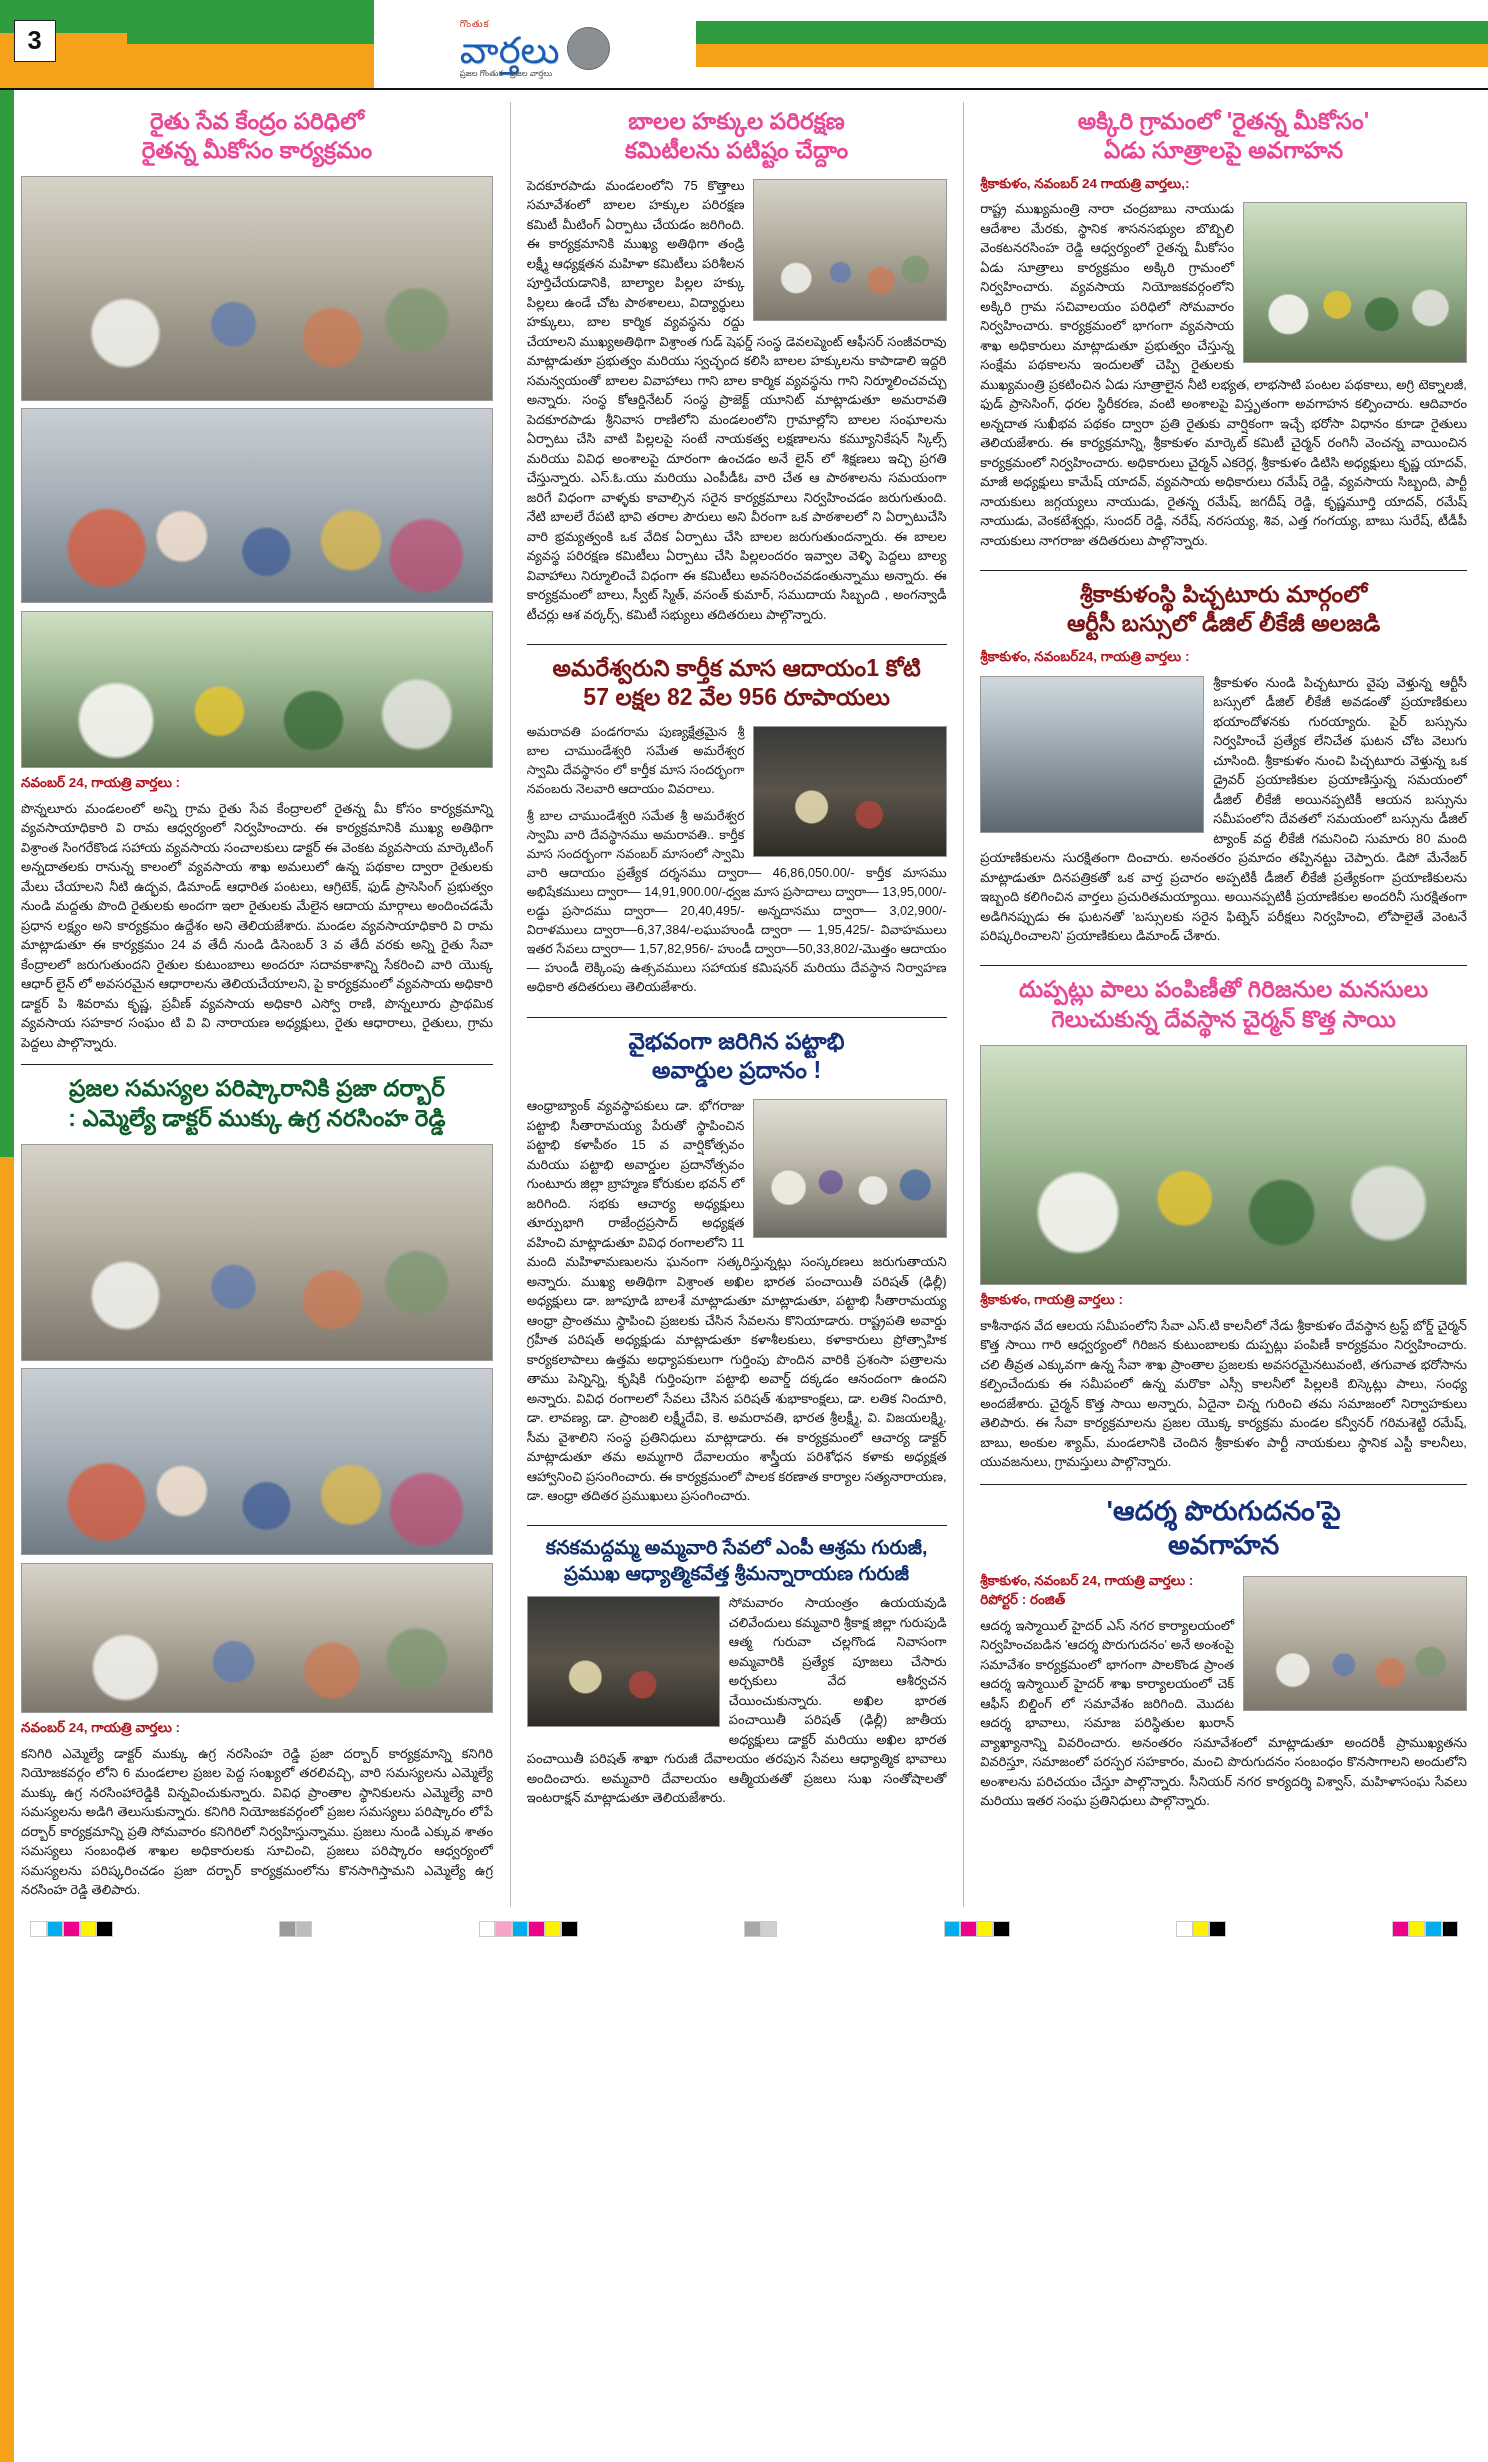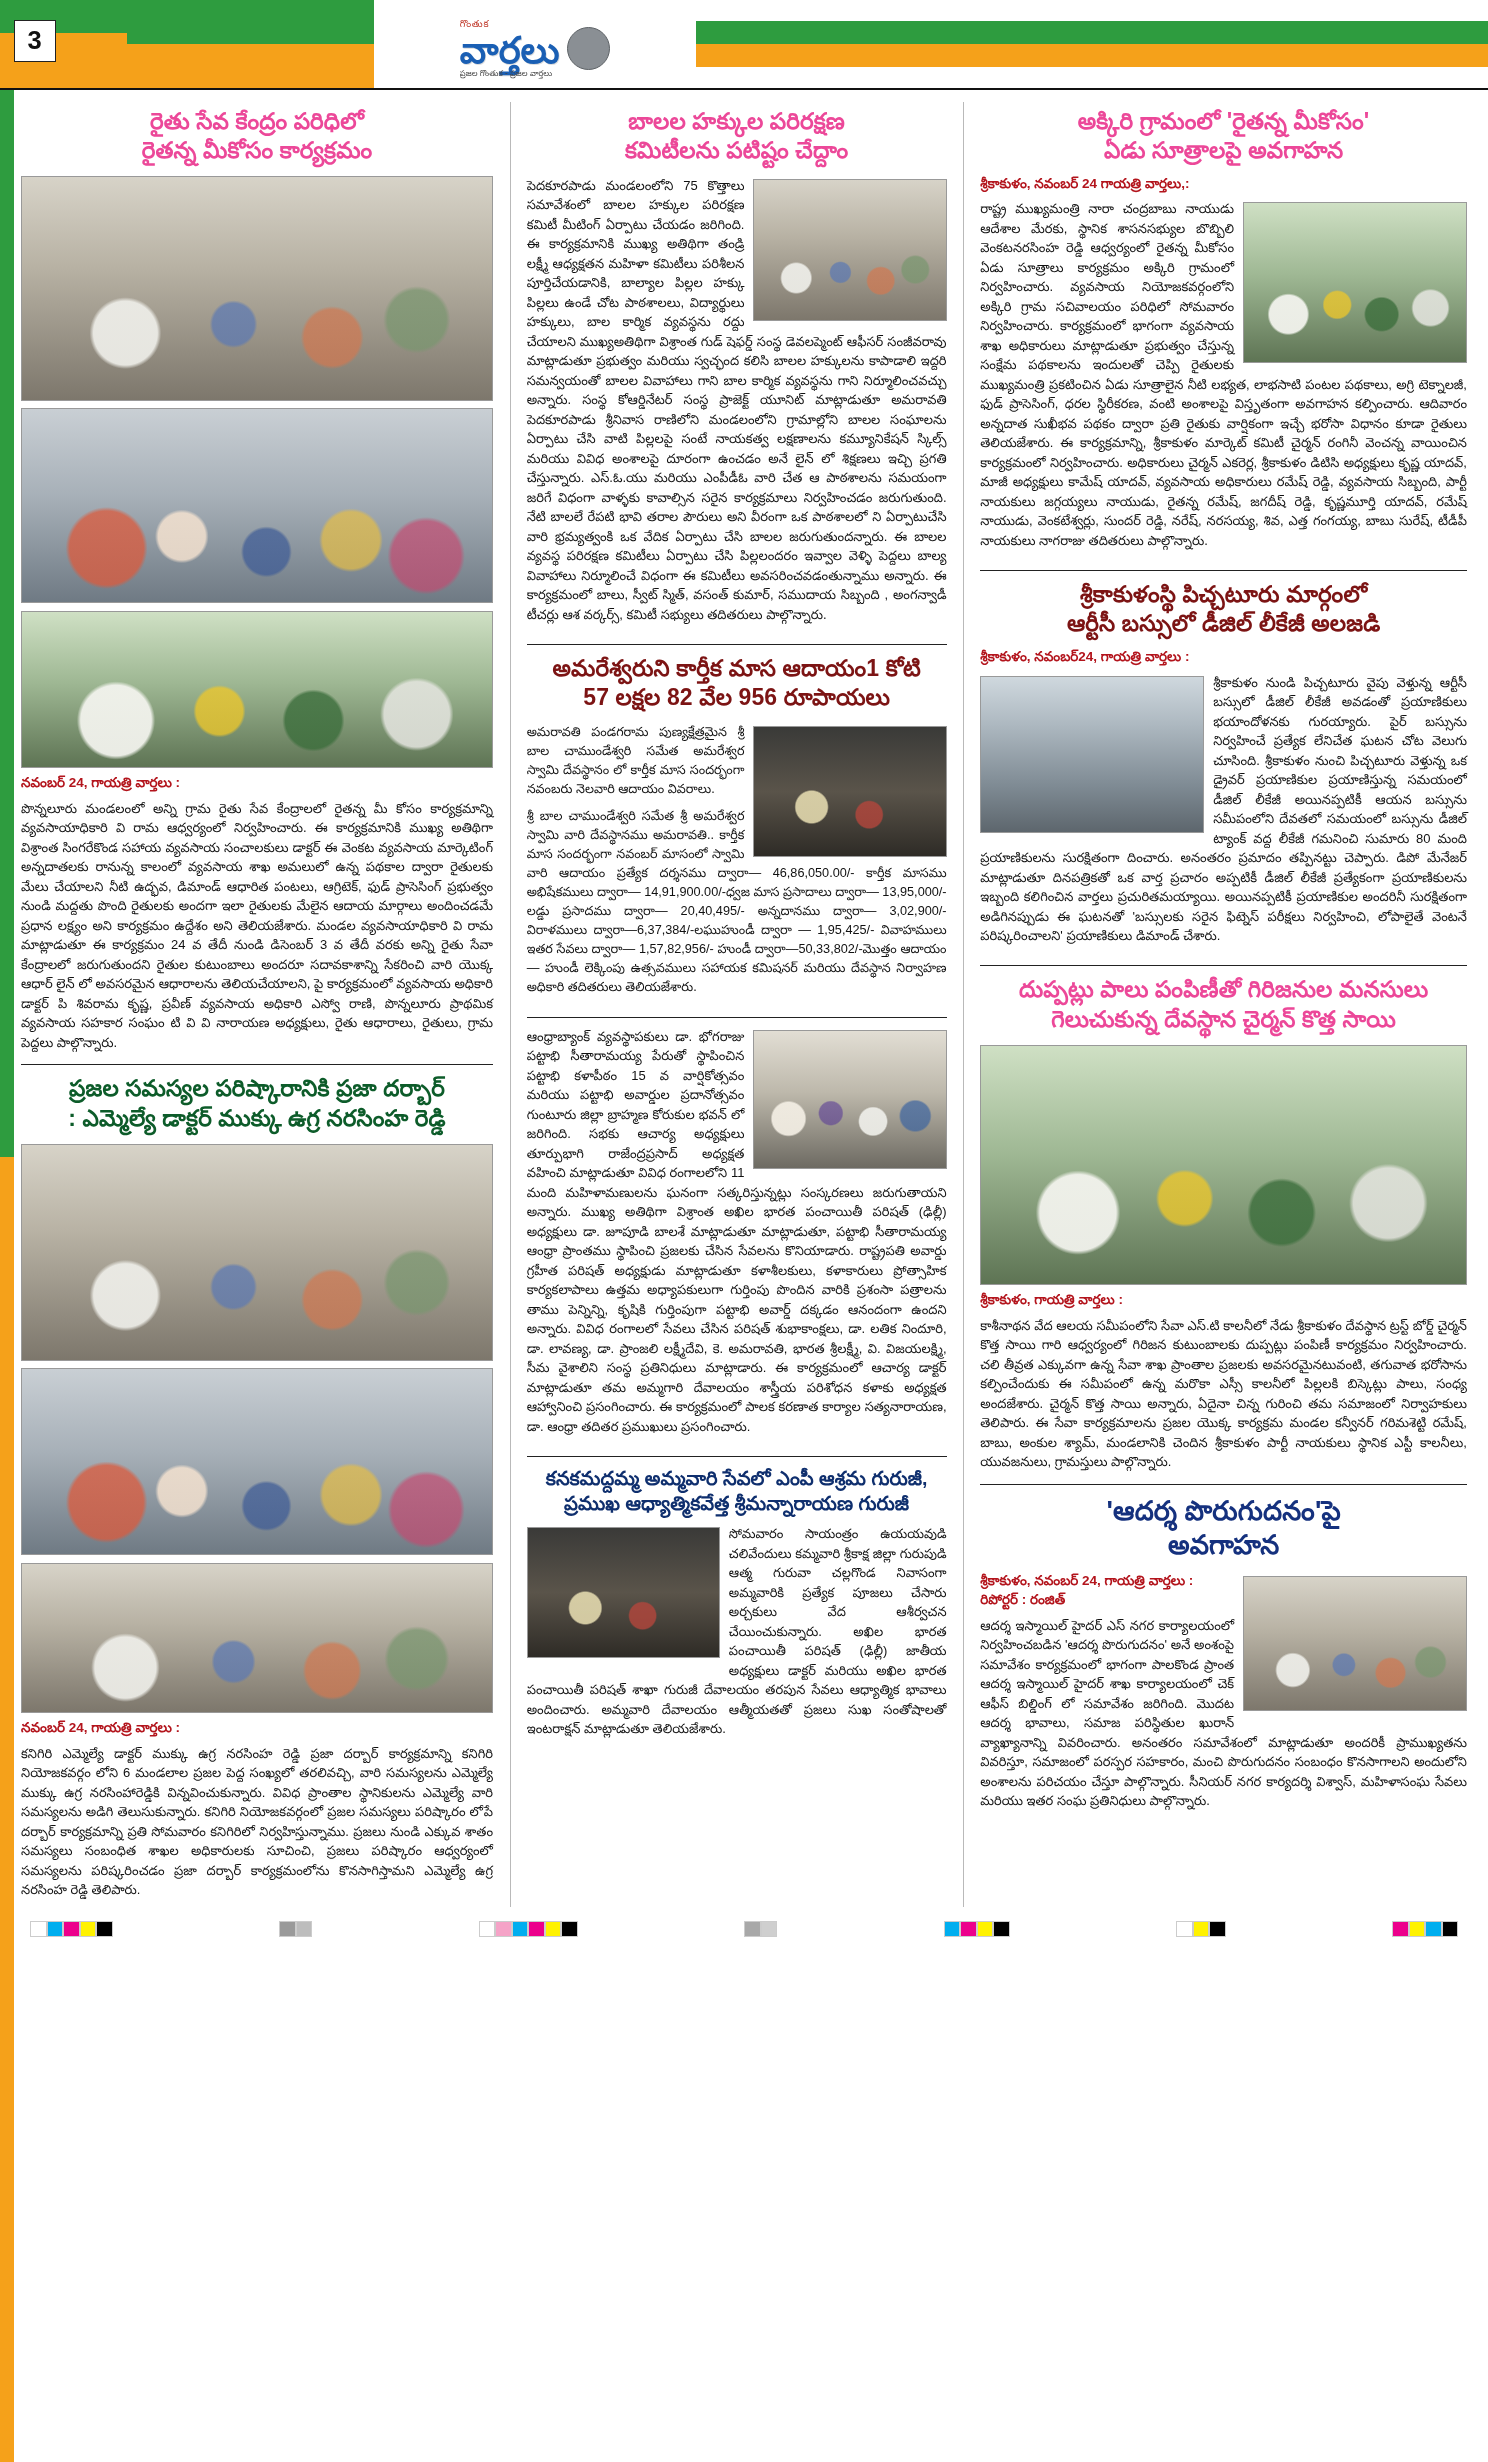--- a/index.html
+++ b/index.html
@@ -52,21 +52,21 @@
     flex-direction: column;
     padding-top: 9px;
   }
   .logo-top {
     font-size: 9.7px;
     color: #c0392b;
     letter-spacing: 0.7px;
   }
   .logo-main {
     font-size: 37px;
-    font-weight: bold;
+    font-weight: normal;
     color: #1a5fb4;
     line-height: 1;
     text-shadow: 0.7px 0.7px 0 #ddd;
   }
   .logo-sub {
     font-size: 8.2px;
     color: #444;
   }
   .mast-seal {
     width: 43px; height: 43px;
@@ -311,20 +311,24 @@
       </h2>
 
       <div class="clearfix money">
         <div class="photo ph dark inline-photo-right" style="height:131px"></div>
         <p class="body">అమరావతి పండగరామ పుణ్యక్షేత్రమైన శ్రీ బాల చాముండేశ్వరి సమేత అమరేశ్వర స్వామి దేవస్థానం లో కార్తీక మాస సందర్భంగా నవంబరు నెలవారి ఆదాయం వివరాలు.</p>
         <p class="body">శ్రీ బాల చాముండేశ్వరి సమేత శ్రీ అమరేశ్వర స్వామి వారి దేవస్థానము అమరావతి.. కార్తీక మాస సందర్భంగా నవంబర్ మాసంలో స్వామి వారి ఆదాయం ప్రత్యేక దర్శనము ద్వారా— 46,86,050.00/- కార్తీక మాసము అభిషేకములు ద్వారా— 14,91,900.00/-ధ్వజ మాస ప్రసాదాలు ద్వారా— 13,95,000/-లడ్డు ప్రసాదము ద్వారా— 20,40,495/- అన్నదానము ద్వారా— 3,02,900/- విరాళములు ద్వారా—6,37,384/-లఘుహుండీ ద్వారా — 1,95,425/- వివాహములు ఇతర సేవలు ద్వారా— 1,57,82,956/- హుండీ ద్వారా—50,33,802/-మొత్తం ఆదాయం— హుండీ లెక్కింపు ఉత్సవములు సహాయక కమిషనర్ మరియు దేవస్థాన నిర్వాహణ అధికారి తదితరులు తెలియజేశారు.</p>
       </div>
 
       <div class="rule"></div>
 
+      <h2 class="head blue2">
+        <span>వైభవంగా జరిగిన పట్టాభి</span><br>
+        <span>అవార్డుల ప్రదానం !</span>
+      </h2>
 
       <div class="clearfix">
         <div class="photo ph award inline-photo-right" style="height:139px"></div>
         <p class="body">ఆంధ్రాబ్యాంక్ వ్యవస్థాపకులు డా. భోగరాజు పట్టాభి సీతారామయ్య పేరుతో స్థాపించిన పట్టాభి కళాపీఠం 15 వ వార్షికోత్సవం మరియు పట్టాభి అవార్డుల ప్రదానోత్సవం గుంటూరు జిల్లా బ్రాహ్మణ కోరుకుల భవన్ లో జరిగింది. సభకు ఆచార్య అధ్యక్షులు తూర్పుభాగి రాజేంద్రప్రసాద్ అధ్యక్షత వహించి మాట్లాడుతూ వివిధ రంగాలలోని 11 మంది మహిళామణులను ఘనంగా సత్కరిస్తున్నట్లు సంస్కరణలు జరుగుతాయని అన్నారు. ముఖ్య అతిథిగా విశ్రాంత అఖిల భారత పంచాయితీ పరిషత్ (ఢిల్లీ) అధ్యక్షులు డా. జూపూడి బాలశే మాట్లాడుతూ మాట్లాడుతూ, పట్టాభి సీతారామయ్య ఆంధ్రా ప్రాంతము స్థాపించి ప్రజలకు చేసిన సేవలను కొనియాడారు. రాష్ట్రపతి అవార్డు గ్రహీత పరిషత్ అధ్యక్షుడు మాట్లాడుతూ కళాశీలకులు, కళాకారులు ప్రోత్సాహిక కార్యకలాపాలు ఉత్తమ అధ్యాపకులుగా గుర్తింపు పొందిన వారికి ప్రశంసా పత్రాలను తాము పెన్నిన్ని, కృషికి గుర్తింపుగా పట్టాభి అవార్డ్ దక్కడం ఆనందంగా ఉందని అన్నారు. వివిధ రంగాలలో సేవలు చేసిన పరిషత్ శుభాకాంక్షలు, డా. లతిక నిందూరి, డా. లావణ్య, డా. ప్రాంజలి లక్ష్మీదేవి, కె. అమరావతి, భారత శ్రీలక్ష్మీ, వి. విజయలక్ష్మి, సీమ వైశాలిని సంస్థ ప్రతినిధులు మాట్లాడారు. ఈ కార్యక్రమంలో ఆచార్య డాక్టర్ మాట్లాడుతూ తమ అమ్మగారి దేవాలయం శాస్త్రీయ పరిశోధన కళాకు అధ్యక్షత ఆహ్వానించి ప్రసంగించారు. ఈ కార్యక్రమంలో పాలక కరణాత కార్యాల సత్యనారాయణ, డా. ఆంధ్రా తదితర ప్రముఖులు ప్రసంగించారు.</p>
       </div>
 
       <div class="rule"></div>
 
       <h2 class="mini-head">
         <span>కనకమద్దమ్మ అమ్మవారి సేవలో ఎంపీ ఆశ్రమ గురుజీ,</span><br>

